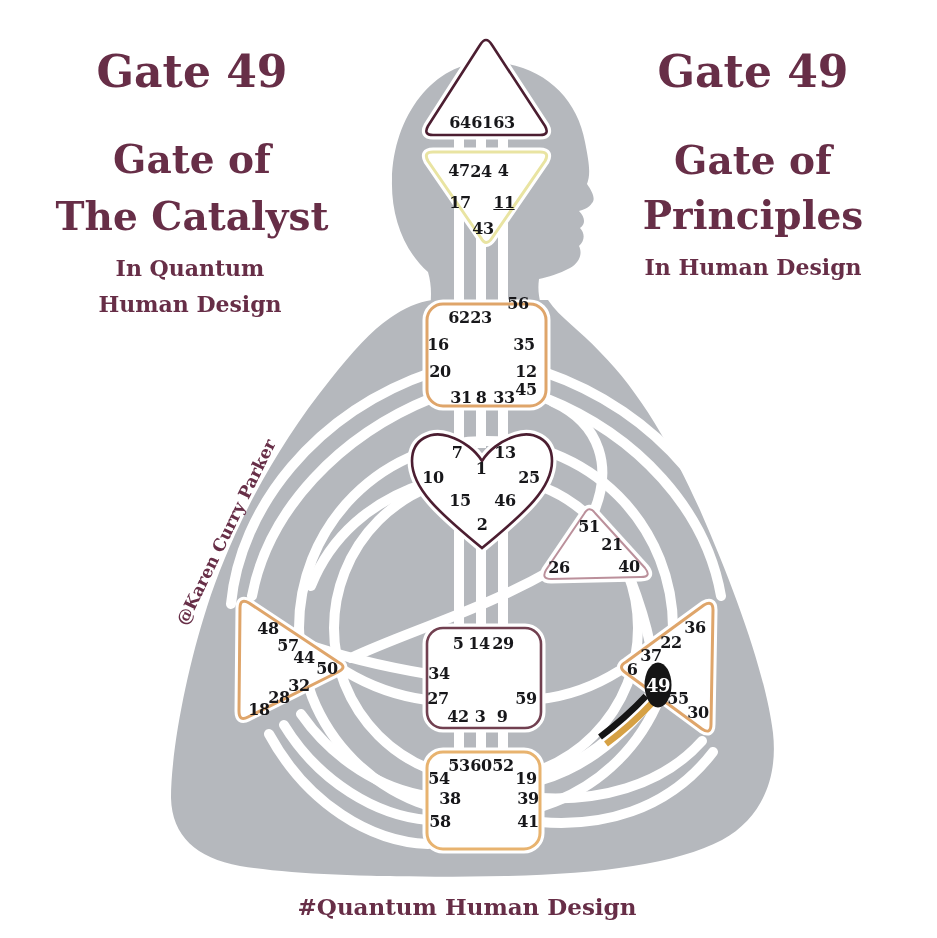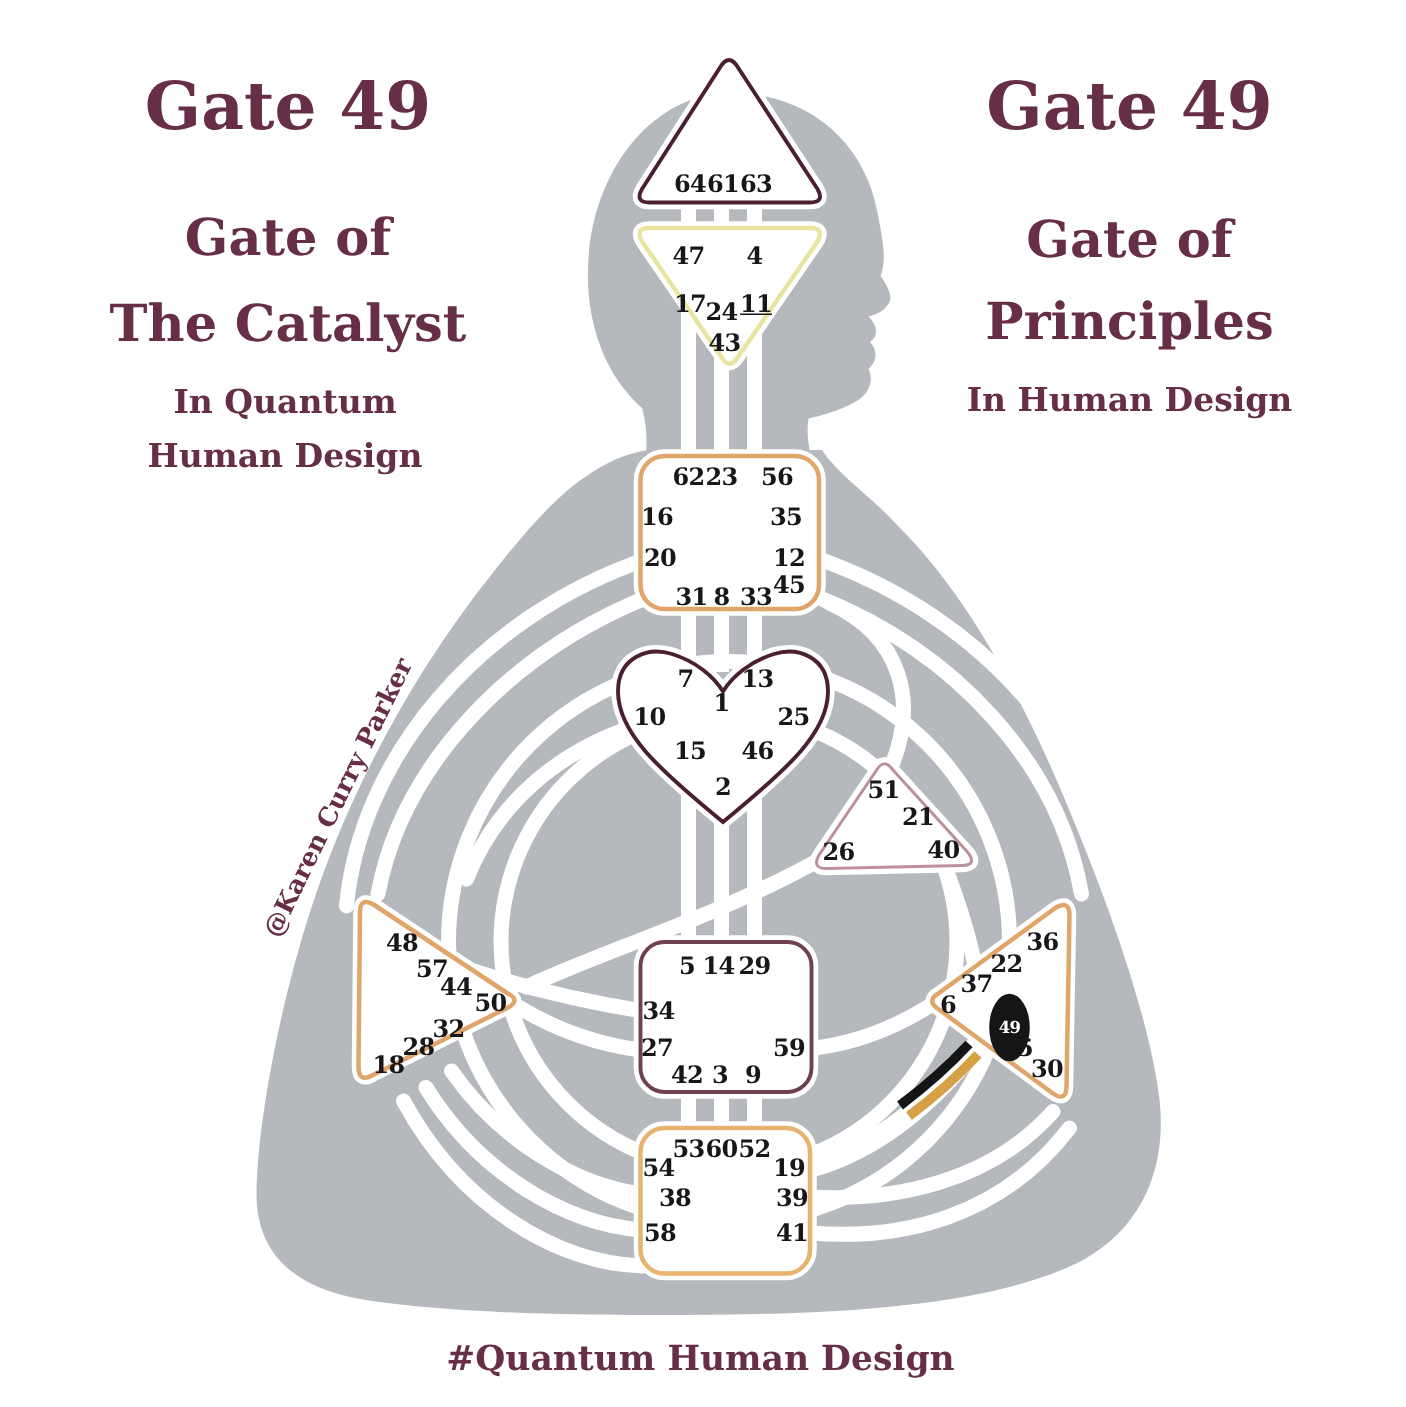--- a/index.html
+++ b/index.html
@@ -2,31 +2,31 @@
 <html><head>
 <meta charset="utf-8">
 <style>
   html,body{margin:0;padding:0;background:#ffffff;}
   #canvas{position:relative;width:937px;height:938px;background:#ffffff;overflow:hidden;
           font-family:"DejaVu Serif",serif;}
   #bodygraph-svg{position:absolute;left:0;top:0;}
   .t-line{position:absolute;transform:translate(-50%,-50%);white-space:nowrap;
           color:#672e47;font-weight:bold;line-height:1;}
   .t-xl{font-size:44px;}
-  .t-lg{font-size:34px;}
+  .t-lg{font-size:39px;}
   .t-md{font-size:22px;}
   #watermark{position:absolute;left:226px;top:532px;transform:translate(-50%,-50%) rotate(-64deg);
              transform-origin:center;white-space:nowrap;color:#672e47;font-weight:bold;font-size:17px;}
   #hashtag{position:absolute;left:467px;top:906px;transform:translate(-50%,-50%);
            white-space:nowrap;color:#672e47;font-weight:bold;font-size:23px;}
   #gates-layer{position:absolute;left:0;top:0;width:100%;height:100%;}
   .gate{position:absolute;transform:translate(-50%,-50%);font-weight:bold;font-size:16px;
         letter-spacing:-0.5px;color:#17171a;line-height:1;}
   .gate-badge{background:#151515;color:#ffffff;width:27px;height:45px;border-radius:50%;
-              display:flex;align-items:center;justify-content:center;font-size:11px;letter-spacing:-0.5px;margin-left:15px;}
+              display:flex;align-items:center;justify-content:center;font-size:18px;letter-spacing:-0.5px;}
 </style>
 </head>
 <body>
 
 <div id="canvas">
 
   <svg id="bodygraph-svg" width="937" height="938" viewBox="0 0 937 938">
 
     <g fill="#b5b8bd">
       <path d="M 487 62
@@ -125,28 +125,28 @@
       <path d="M652 703 C 638 718 622 732 606 744" stroke="#d6a144" stroke-width="6.5"></path>
       <path d="M646 696 C 632 711 616 725 600 737" stroke="#151515" stroke-width="6.5"></path>
     </g>
   </svg>
 
   <div id="gates-layer">
       <span class="gate" style="left: 460px; top: 123px;">64</span>
       <span class="gate" style="left: 482px; top: 123px;">61</span>
       <span class="gate" style="left: 504px; top: 123px;">63</span>
       <span class="gate" style="left: 459px; top: 171px;">47</span>
-      <span class="gate" style="left: 481px; top: 172px; margin-top: 36px;">24</span>
+      <span class="gate" style="left: 481px; top: 172px;">24</span>
       <span class="gate" style="left: 503px; top: 171px;">4</span>
       <span class="gate" style="left: 460px; top: 203px;">17</span>
       <span class="gate" style="left: 504px; top: 203px; text-decoration: underline;">11</span>
       <span class="gate" style="left: 483px; top: 229px;">43</span>
       <span class="gate" style="left: 459px; top: 318px;">62</span>
       <span class="gate" style="left: 481px; top: 318px; text-align: right;">23</span>
-      <span class="gate" style="left: 503px; top: 318px; padding-left: 30px;">56</span>
+      <span class="gate" style="left: 503px; top: 304px; padding-left: 30px;">56</span>
       <span class="gate" style="left: 438px; top: 345px;">16</span>
       <span class="gate" style="left: 524px; top: 345px; text-align: right;">35</span>
       <span class="gate" style="left: 440px; top: 372px;">20</span>
       <span class="gate" style="left: 526px; top: 372px;">12</span>
       <span class="gate" style="left: 461px; top: 398px;">31</span>
       <span class="gate" style="left: 481px; top: 398px;">8</span>
       <span class="gate" style="left: 504px; top: 398px;">33</span>
       <span class="gate" style="left: 526px; top: 390px;">45</span>
       <span class="gate" style="left: 457px; top: 453px;">7</span>
       <span class="gate" style="left: 505px; top: 453px;">13</span>

